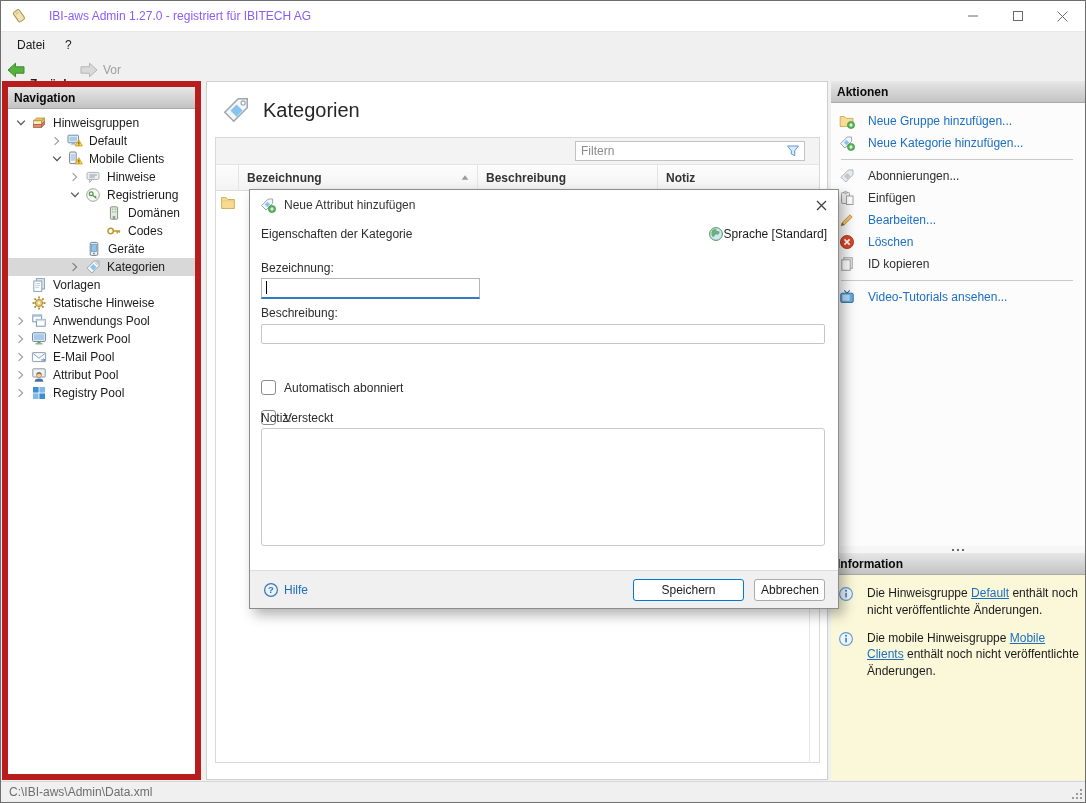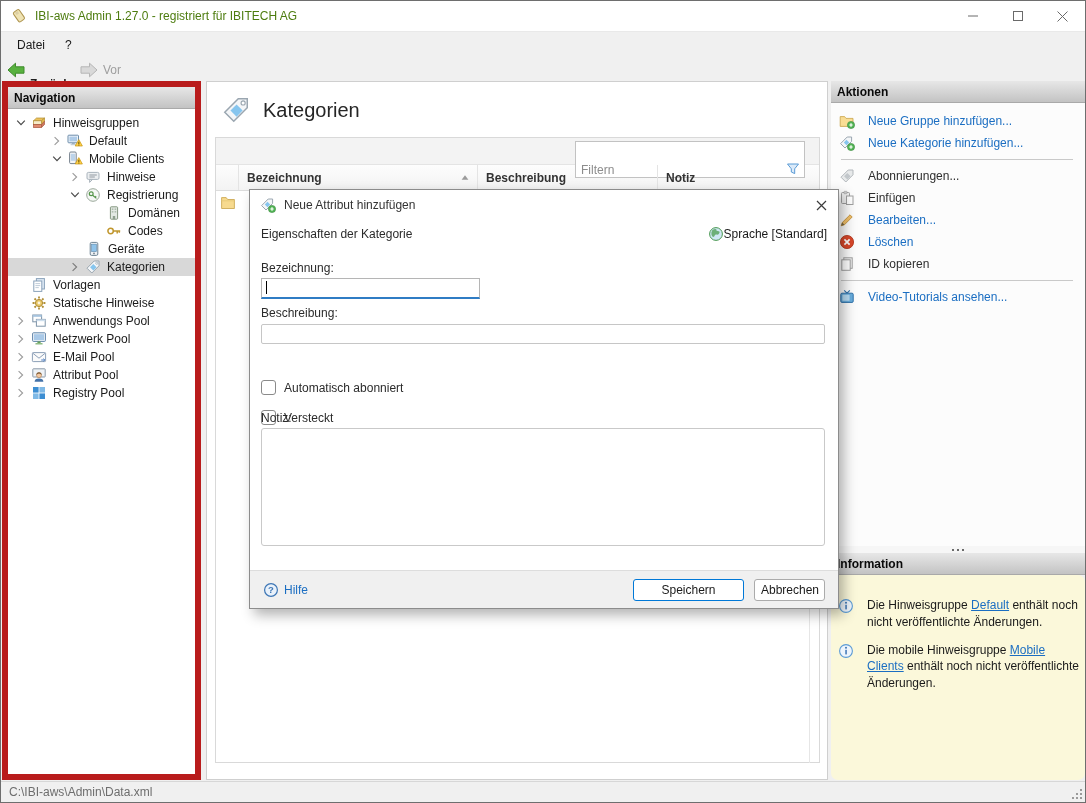--- a/index.html
+++ b/index.html
@@ -3,21 +3,21 @@
 <meta charset="utf-8">
 <style>
   html,body{margin:0;padding:0;background:#dcdcdc;}
   #window{position:relative;width:1086px;height:803px;margin:0 auto;background:#f0f0f0;
     border:1px solid #6e6e6e;box-sizing:border-box;overflow:hidden;
     font-family:"Liberation Sans",sans-serif;font-size:12px;color:#1a1a1a;}
   svg{display:block;}
   
   .titlebar{position:absolute;left:0;top:0;right:0;height:31px;background:#fff;
     border-bottom:1px solid #e9e9e9;display:flex;align-items:center;padding-left:10px;box-sizing:border-box;}
-  .titlebar .title{margin-left:8px;color:#4d7c0f;}
+  .titlebar .title{margin-left:22px;color:#8b5cf6;}
   .wincontrols{position:absolute;right:0;top:0;height:30px;display:flex;}
   .wc{width:45px;height:30px;display:flex;align-items:center;justify-content:center;background:transparent;border:none;cursor:default;}
   
   .menubar{position:absolute;top:31px;left:0;right:0;height:26px;background:#f0f0f0;display:flex;align-items:center;padding-left:6px;}
   .menu-item{padding:3px 10px;color:#1a1a1a;}
   .toolbar{position:absolute;top:57px;left:0;right:0;height:23px;background:#f0f0f0;display:flex;align-items:center;padding-left:6px;gap:10px;}
   .tool{display:flex;align-items:center;gap:5px;}
   .tool.back .tlabel{font-weight:700;color:#1f1f1f;margin-top:28px;}
   .tool.fwd .tlabel{color:#9e9e9e;}
   
@@ -34,22 +34,22 @@
   .i16{width:16px;height:16px;margin-right:6px;flex:none;}
   .ind0{padding-left:8px;} .ind1{padding-left:44px;} .ind2{padding-left:62px;}
   .ind2b{padding-left:78px;} .ind3{padding-left:98px;}
   
   .main-panel{position:absolute;left:205px;top:80px;width:622px;height:699px;background:#fff;
     border:1px solid #cfcfcf;box-sizing:border-box;}
   .content-title{display:flex;align-items:center;gap:12px;padding:13px 0 0 14px;}
   .content-title h1{font-size:20px;font-weight:400;color:#262626;margin:0;}
   .grid-area{position:absolute;left:8px;right:7px;top:55px;bottom:16px;border:1px solid #d9d9d9;background:#fff;}
   .filter-row{height:26px;background:#f3f3f3;border-bottom:1px solid #e4e4e4;position:relative;}
-  .filter-box{position:absolute;right:14px;top:3px;width:230px;height:37px;background:#fff;
-    border:1px solid #c2c2c2;display:flex;align-items:flex-end;box-sizing:border-box;}
+  .filter-box{position:absolute;right:14px;top:3px;width:230px;height:20px;background:#fff;
+    border:1px solid #c2c2c2;display:flex;align-items:center;box-sizing:border-box;}
   .filter-box input{flex:1;border:none;outline:none;background:transparent;padding:0 5px;
     font-family:"Liberation Sans",sans-serif;font-size:12px;color:#444;}
   .filter-box input::placeholder{color:#8c8c8c;opacity:1;}
   .table-header{height:25px;display:flex;background:linear-gradient(#fdfdfd,#f3f3f3);border-bottom:1px solid #dcdcdc;}
   .col{border-right:1px solid #e4e4e4;display:flex;align-items:center;padding-left:8px;
     font-weight:700;color:#333;box-sizing:border-box;position:relative;}
   .col-icon{width:23px;flex:none;padding-left:0;}
   .col-bez{width:239px;flex:none;}
   .col-besch{width:180px;flex:none;}
   .col-notiz{flex:1;border-right:none;}
@@ -62,21 +62,21 @@
   .actions-panel{position:absolute;top:0;left:0;right:0;height:465px;background:#fcfcfc;}
   .action-list{padding:7px 0 0 8px;}
   .action-item{height:22px;display:flex;align-items:center;gap:7px;color:#1b6ec2;cursor:default;}
   .action-item.dark{color:#2e2e2e;}
   .action-sep{height:1px;background:#c9c9c9;margin:5px 12px 5px 2px;}
   .splitter{position:absolute;top:465px;left:0;right:0;height:7px;background:#f6f6f6;
     display:flex;align-items:center;justify-content:center;gap:3px;}
   .dot{width:2px;height:2px;background:#6a6a6a;}
   .info-header{position:absolute;top:472px;left:0;right:0;}
   .info-content{position:absolute;top:494px;left:0;right:0;bottom:0;background:#fbf8da;
-    padding:22px 6px 0 7px;box-sizing:border-box;border-radius:7px;}
+    padding:10px 6px 0 7px;box-sizing:border-box;}
   .info-item{display:flex;gap:7px;margin-bottom:11px;line-height:1.4;color:#1a1a1a;}
   .info-item .i16{margin-top:1px;}
   .info-link{color:#1b6ec2;text-decoration:underline;cursor:pointer;}
   
   .statusbar{position:absolute;left:0;right:0;top:780px;height:21px;background:#f0f0f0;
     border-top:1px solid #d7d7d7;display:flex;align-items:center;padding-left:8px;color:#6e6e6e;box-sizing:border-box;}
   .grip{position:absolute;right:2px;bottom:2px;}
   
   .dialog{position:absolute;left:248px;top:188px;width:590px;height:420px;background:#fff;
     border:1px solid #8c8c8c;box-shadow:5px 6px 12px rgba(0,0,0,.30);z-index:50;box-sizing:border-box;}

